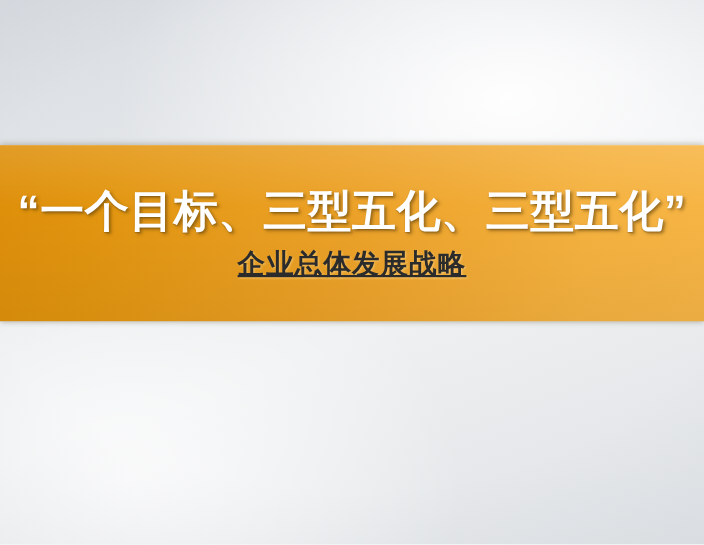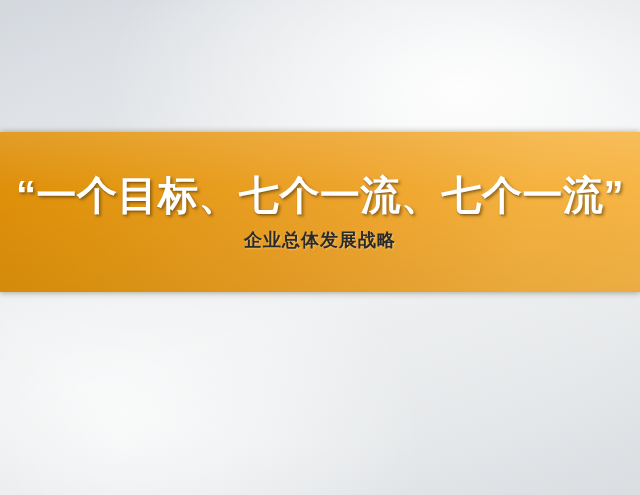--- a/index.html
+++ b/index.html
@@ -71,27 +71,28 @@
     font-weight: bold;
     line-height: 1;
     letter-spacing: 0.5px;
     margin: 0 0 16px 0;
     text-shadow: 2px 2px 3px rgba(90,60,10,0.55), 0 1px 1px rgba(120,80,20,0.4);
     white-space: nowrap;
   }
   .banner-subtitle {
     position: relative;
     color: #2b2b2b;
-    font-size: 18px;
+    font-size: 25px;
     font-weight: bold;
     line-height: 1;
     letter-spacing: 1px;
     margin: 0;
     text-shadow: 1px 1px 2px rgba(255,220,150,0.55);
     white-space: nowrap;
+    text-decoration: underline;
   }
 </style>
 </head>
 <body>
 
 <div class="slide">
 
   <svg class="bg-layer" viewBox="0 0 640 495" width="640" height="495" xmlns="http://www.w3.org/2000/svg" aria-hidden="true">
     <defs>
       <linearGradient id="gradLight" x1="0" y1="0" x2="0.4" y2="1">
@@ -236,17 +237,17 @@
         <polygon points="594.00,452.00 572.00,485.00 528.00,485.00 506.00,452.00 528.00,419.00 572.00,419.00" fill="url(#gradMid)" filter="url(#hexShadow)"></polygon>
         <polygon points="660.00,452.00 638.00,485.00 594.00,485.00 572.00,452.00 594.00,419.00 638.00,419.00" fill="url(#gradLight)" filter="url(#hexShadow)"></polygon>
       </g>
   </svg>
 
   <div class="bg-wash"></div>
   <div class="vignette"></div>
 
   <div class="banner">
     <div class="banner-sheen"></div>
-    <h1 class="banner-title">“一个目标、七个一流、七个一流”</h1>
+    <h1 class="banner-title">“一个目标、三型五化、三型五化”</h1>
     <h2 class="banner-subtitle">企业总体发展战略</h2>
   </div>
 
 </div>
 
 </body></html>

